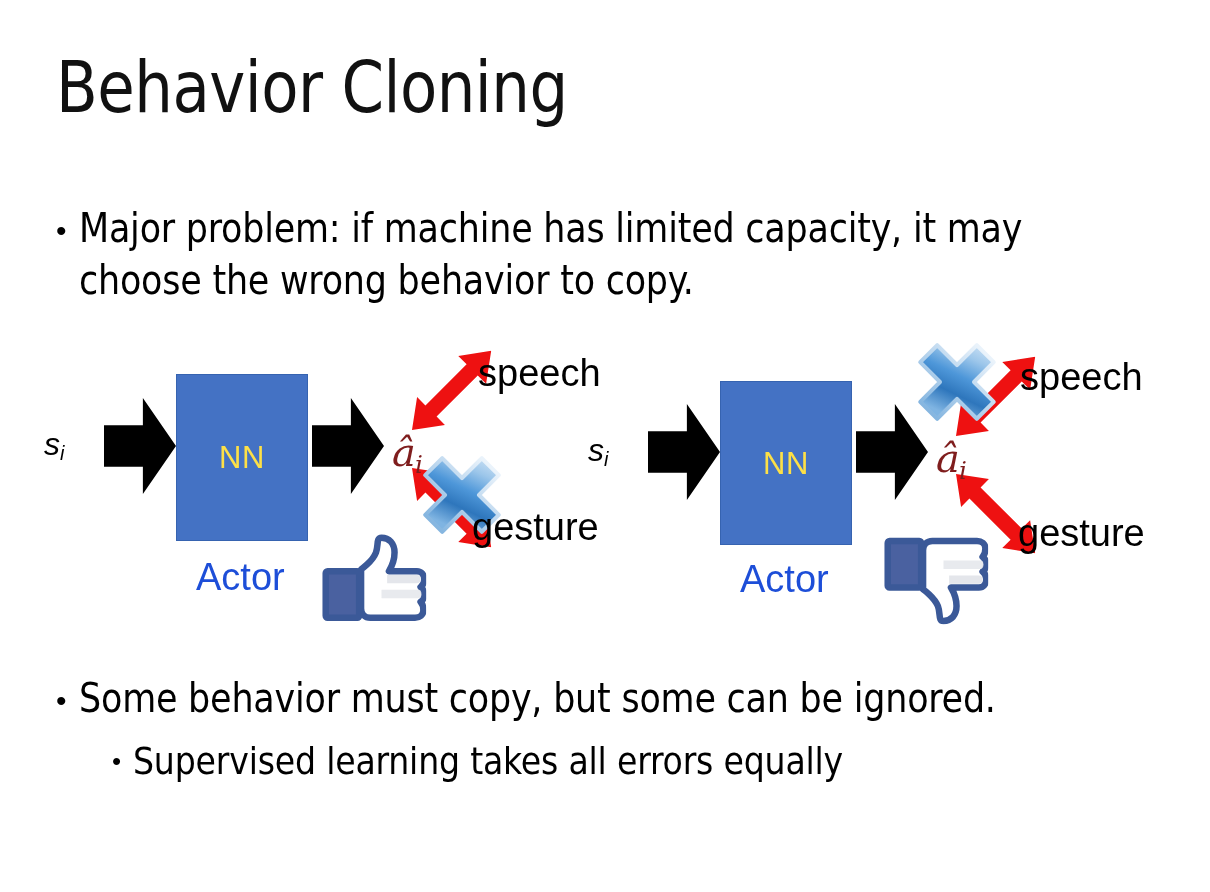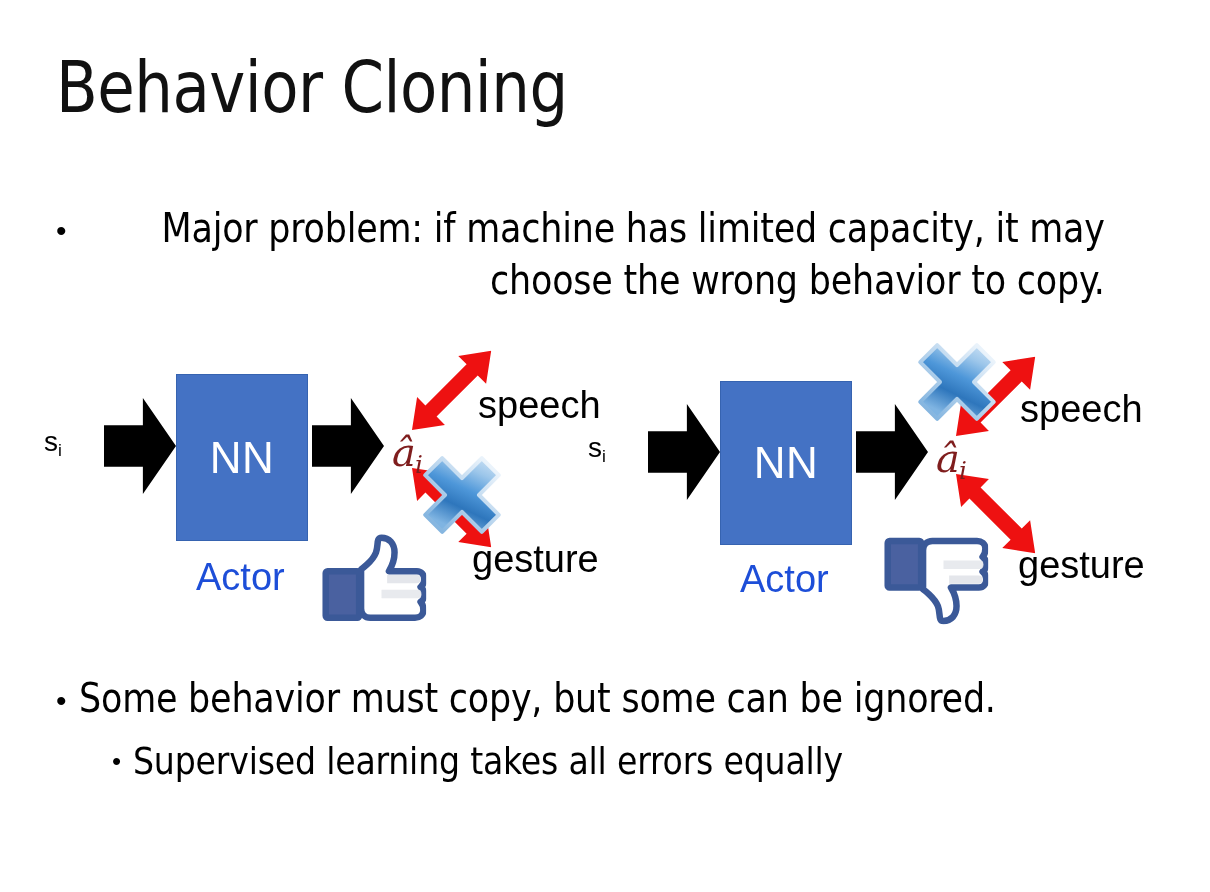--- a/index.html
+++ b/index.html
@@ -11,21 +11,20 @@
   body {
     font-family: "Liberation Sans", sans-serif;
     color: #000000;
   }
   #slide {
     position: relative;
     width: 1210px;
     height: 815px;
     background: #ffffff;
     overflow: hidden;
-    text-align: right;
   }
 
   
   #slide-title {
     position: absolute;
     left: 56px;
     top: 44px;
     font-family: "DejaVu Sans Condensed", "Liberation Sans Narrow", "Liberation Sans", sans-serif;
     font-weight: 300;
     font-size: 72px;
@@ -74,43 +73,44 @@
   .nn-box {
     position: absolute;
     background: #4472C4;
     border: 1.5px solid #3663B0;
     box-sizing: border-box;
     display: flex;
     align-items: center;
     justify-content: center;
   }
   .nn-box span {
-    color: #ffffff;
-    font-family: "Liberation Sans", sans-serif;
-    font-size: 44px;
+    color: #fde047;
+    font-family: "Liberation Sans", sans-serif;
+    font-size: 31px;
     line-height: 1;
     letter-spacing: 0.5px;
   }
 
   .actor-label {
     position: absolute;
     font-family: "Liberation Sans", sans-serif;
     font-size: 38px;
     line-height: 1;
     color: #1d4ed8;
     white-space: nowrap;
   }
 
   .state-label {
     position: absolute;
     font-family: "Liberation Sans", sans-serif;
-    font-size: 28px;
-    line-height: 1;
-    color: #000000;
-    white-space: nowrap;
+    font-size: 32px;
+    line-height: 1;
+    color: #000000;
+    white-space: nowrap;
+    font-style: italic;
   }
   .state-label sub {
     font-size: 0.62em;
     vertical-align: baseline;
     position: relative;
     top: 0.26em;
   }
 
   .action-label {
     position: absolute;
@@ -128,21 +128,20 @@
     left: -0.04em;
   }
 
   .out-label {
     position: absolute;
     font-family: "Liberation Sans", sans-serif;
     font-size: 38px;
     line-height: 1;
     color: #000000;
     white-space: nowrap;
-    margin-top: 32px;
   }
 
   .svg-layer { position: absolute; left: 0; top: 0; pointer-events: none; }
 </style>
 </head>
 <body>
 
 <div id="slide">
 
   <div id="slide-title">Behavior Cloning</div>

